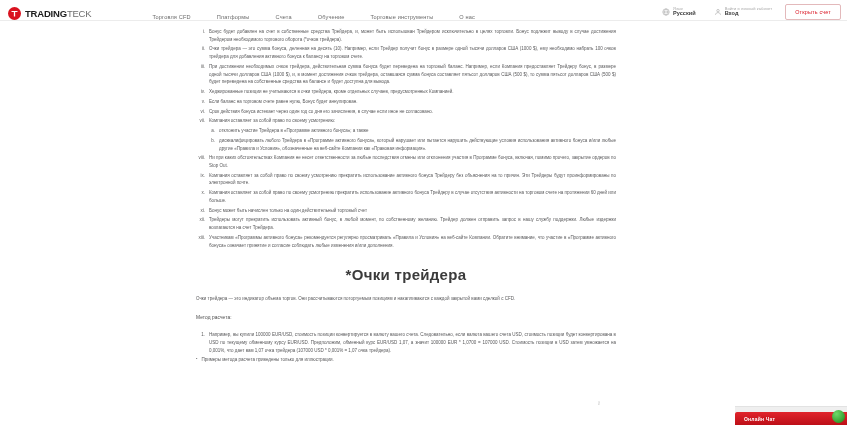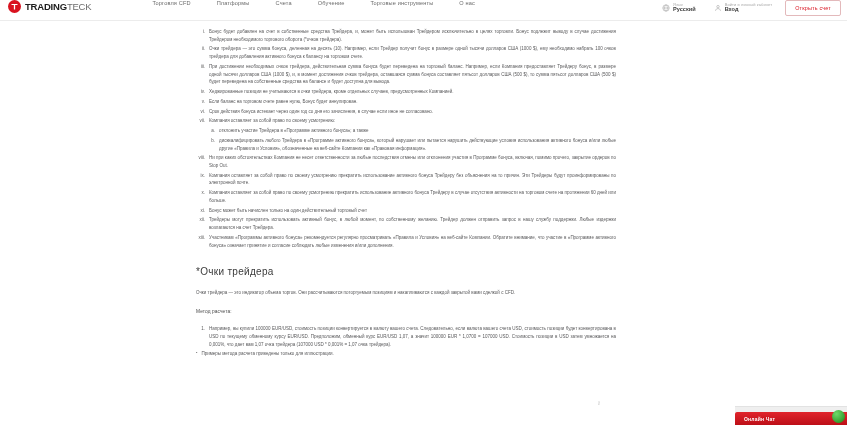--- a/index.html
+++ b/index.html
@@ -18,21 +18,21 @@
     position: relative;
   }
 
   
   .site-header {
     height: 21px;
     width: 100%;
     background: #ffffff;
     border-bottom: 1px solid #ececec;
     display: flex;
-    align-items: flex-start;
+    align-items: flex-end;
     position: relative;
     z-index: 30;
     gap: 20px;
   }
 
   .brand {
     display: flex;
     align-items: center;
     gap: 4px;
     margin-left: 8px;
@@ -139,26 +139,27 @@
     min-width: 9px;
     text-align: right;
     color: #58585a;
   }
   .clause .body { flex: 1 1 auto; }
 
   .clause.sub { padding-left: 13px; }
   .clause.sub .marker { min-width: 6px; }
 
   .section-title {
-    font-size: 10px;
+    font-size: 15px;
     color: #3b3b3b;
-    font-weight: normal;
+    font-weight: bold;
     margin-top: 17px;
     margin-bottom: 12px;
     letter-spacing: 0.3px;
+    text-align: center;
   }
 
   .para {
     font-size: 4.5px;
     line-height: 1.72;
     color: #58585a;
     text-align: justify;
     margin-bottom: 12px;
   }
 

